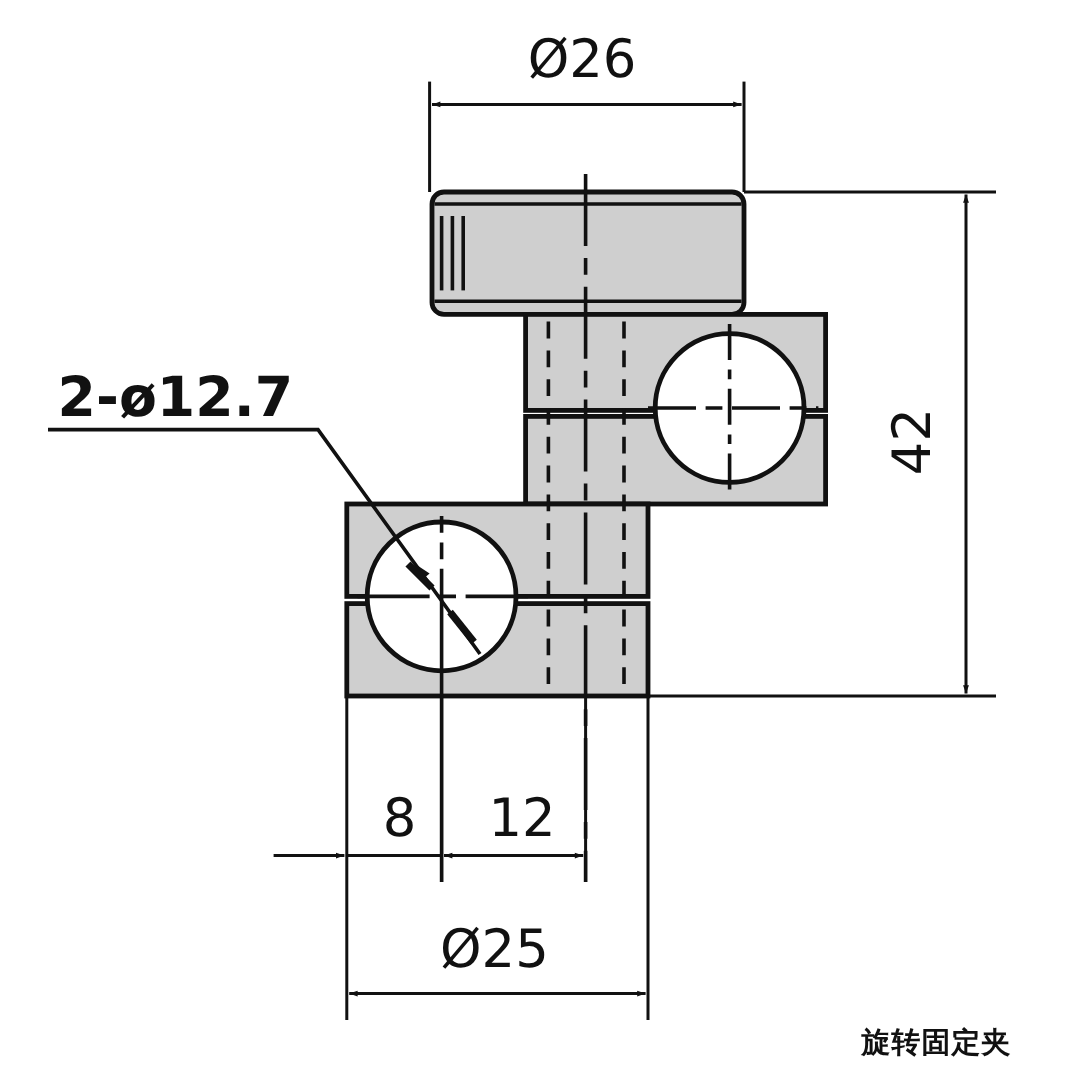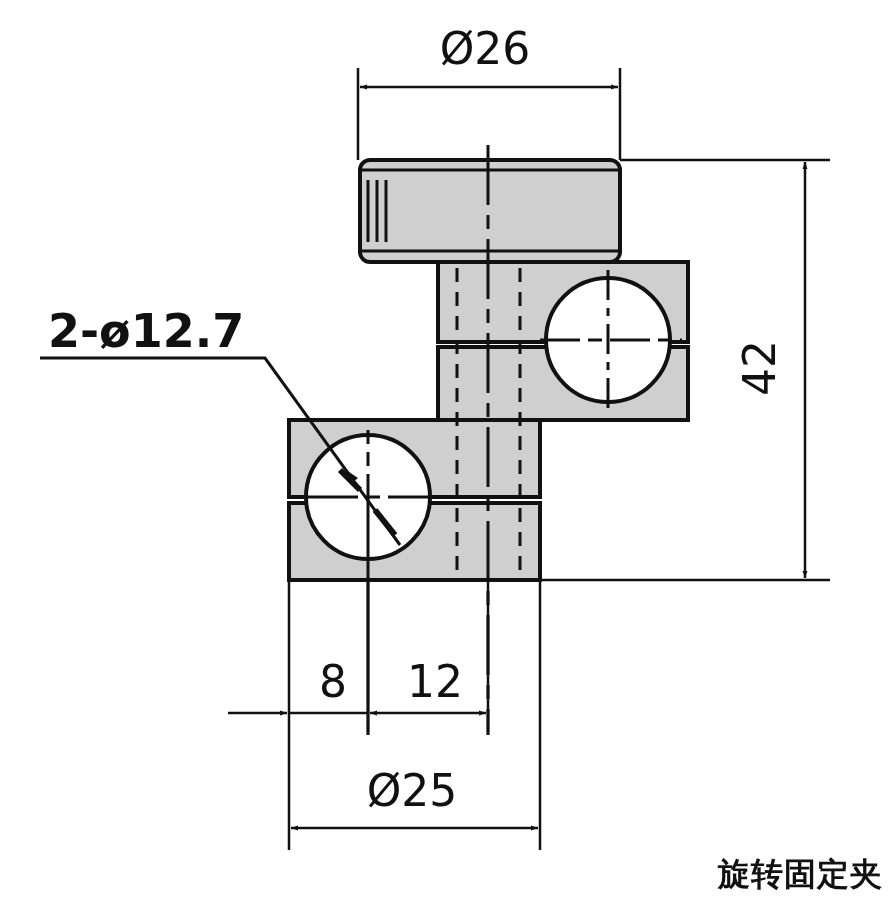--- a/index.html
+++ b/index.html
@@ -1,20 +1,20 @@
 <!DOCTYPE html>
 <html><head>
   <meta charset="utf-8">
   <style>
     html, body { margin: 0; padding: 0; background: #ffffff; }
     body { width: 889px; height: 903px; position: relative; overflow: hidden; font-family: "DejaVu Sans", sans-serif; }
     svg { position: absolute; left: 0; top: 0; }
     .dim-text { font-family: "DejaVu Sans", sans-serif; font-size: 44px; fill: #111; }
     .leader-text { font-family: "DejaVu Sans", sans-serif; font-size: 46px; font-weight: bold; fill: #111; }
-    .caption { position: absolute; left: 718px; top: 853px; font-size: 32px; font-weight: bold; color: #111; font-family: "DejaVu Sans", sans-serif; letter-spacing: 1px; }
+    .caption { position: absolute; left: 718px; top: 853px; font-size: 24px; font-weight: bold; color: #111; font-family: "DejaVu Sans", sans-serif; letter-spacing: 1px; }
   </style>
 </head>
 <body>
 
 <svg width="889" height="903" viewBox="0 0 889 903">
   <defs>
     <marker id="arr" viewBox="0 0 10 10" refX="10" refY="5" markerWidth="14" markerHeight="7" orient="auto-start-reverse" markerUnits="userSpaceOnUse">
       <path d="M0,1.5 L10,5 L0,8.5 Z" fill="#111"></path>
     </marker>
   </defs>

